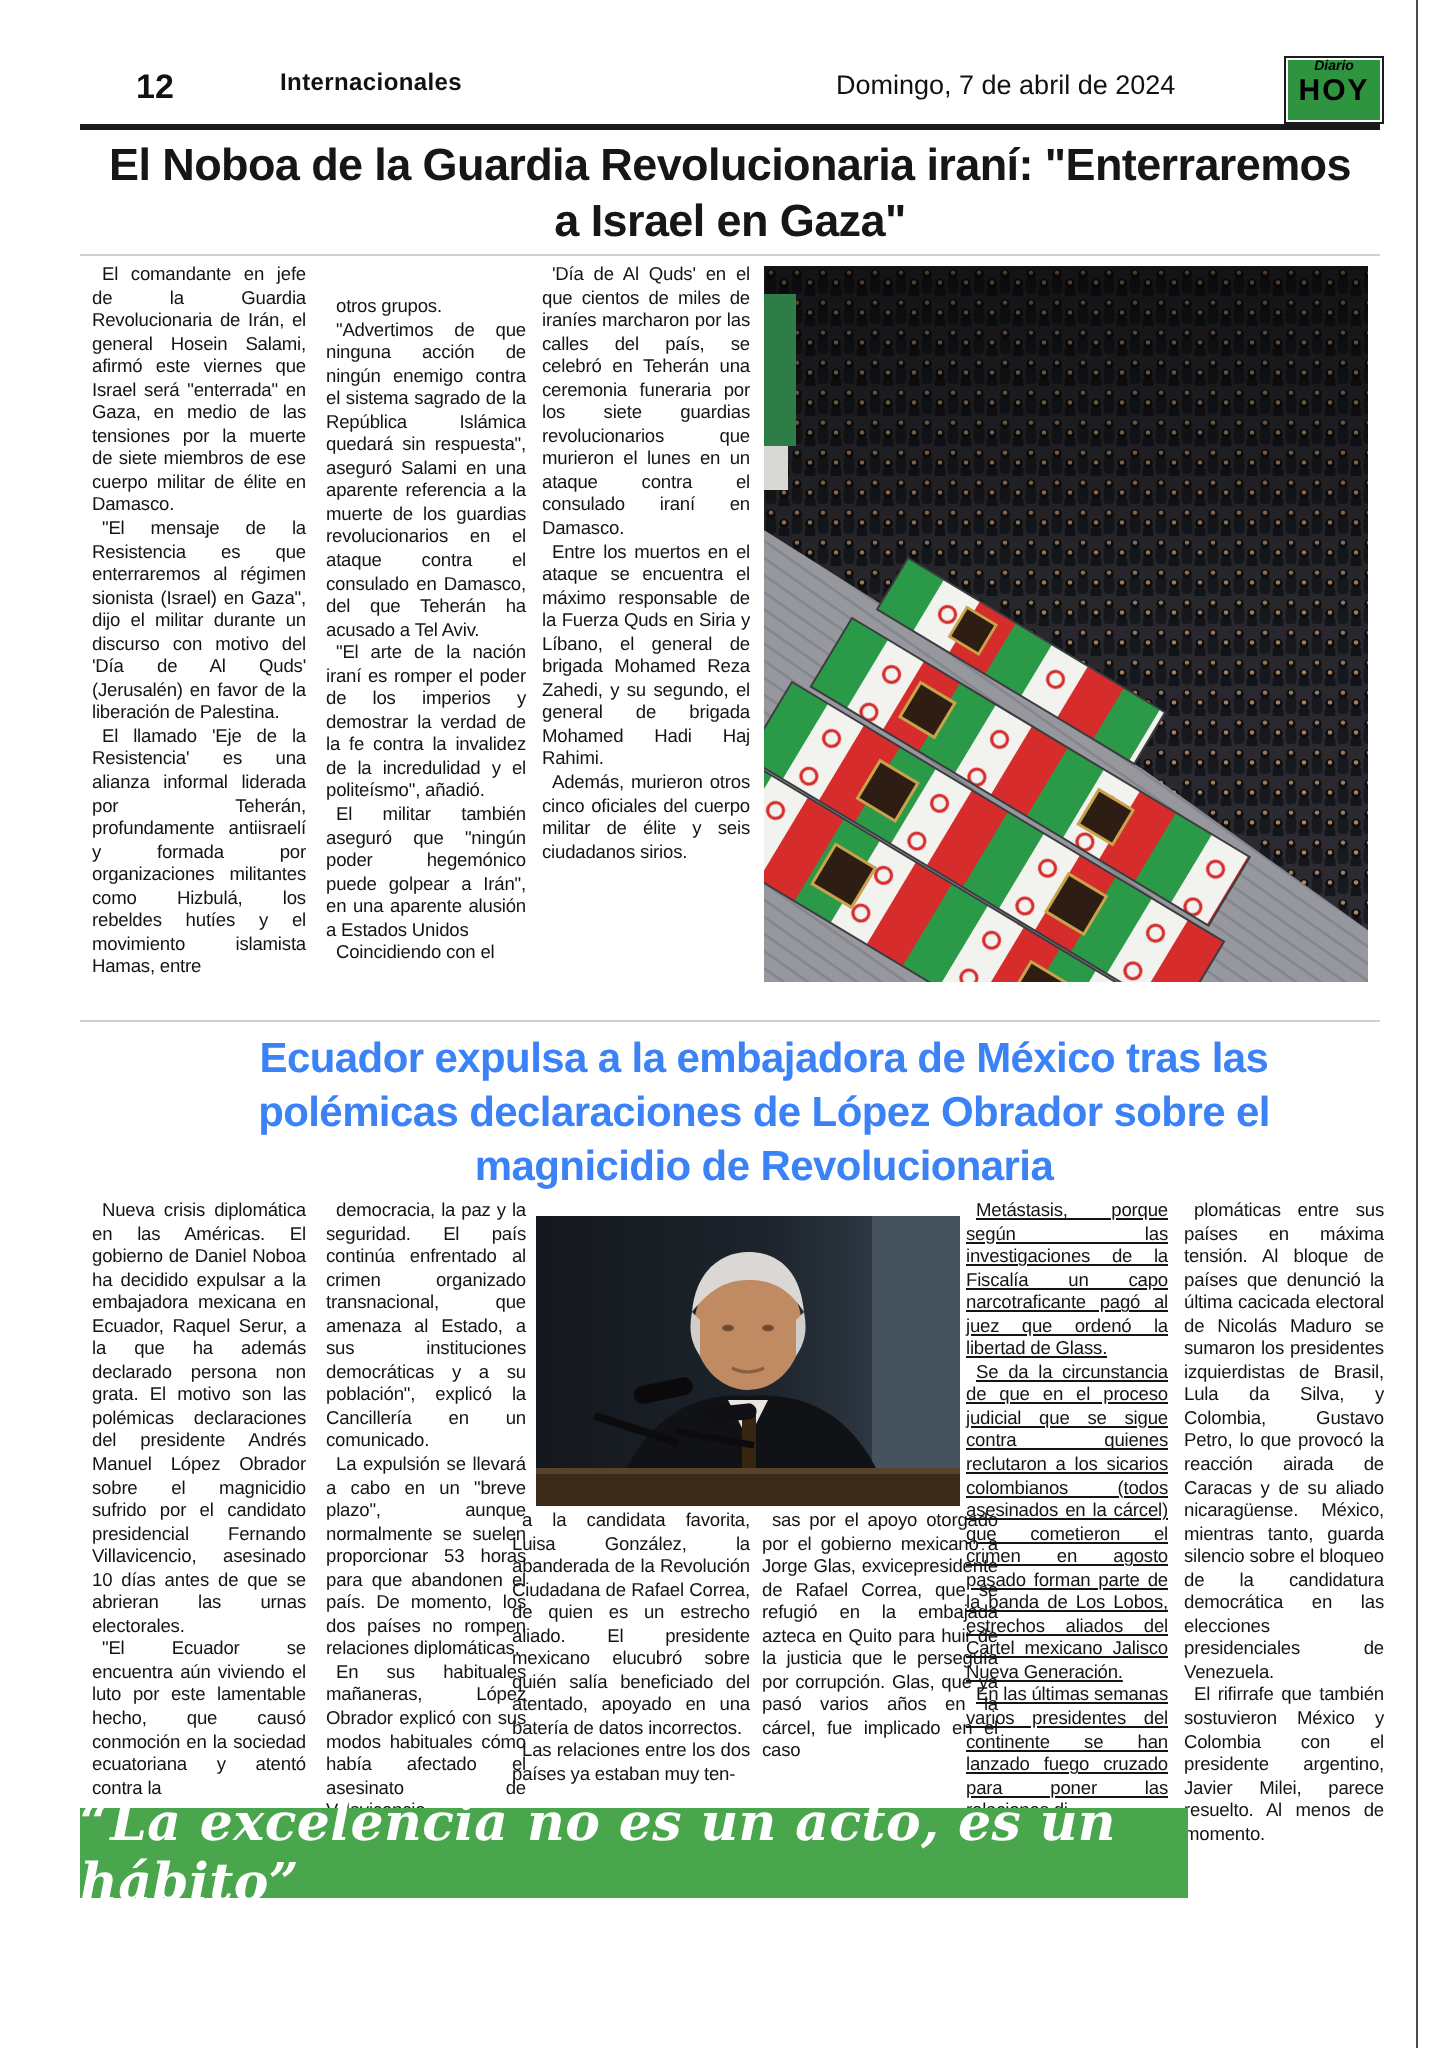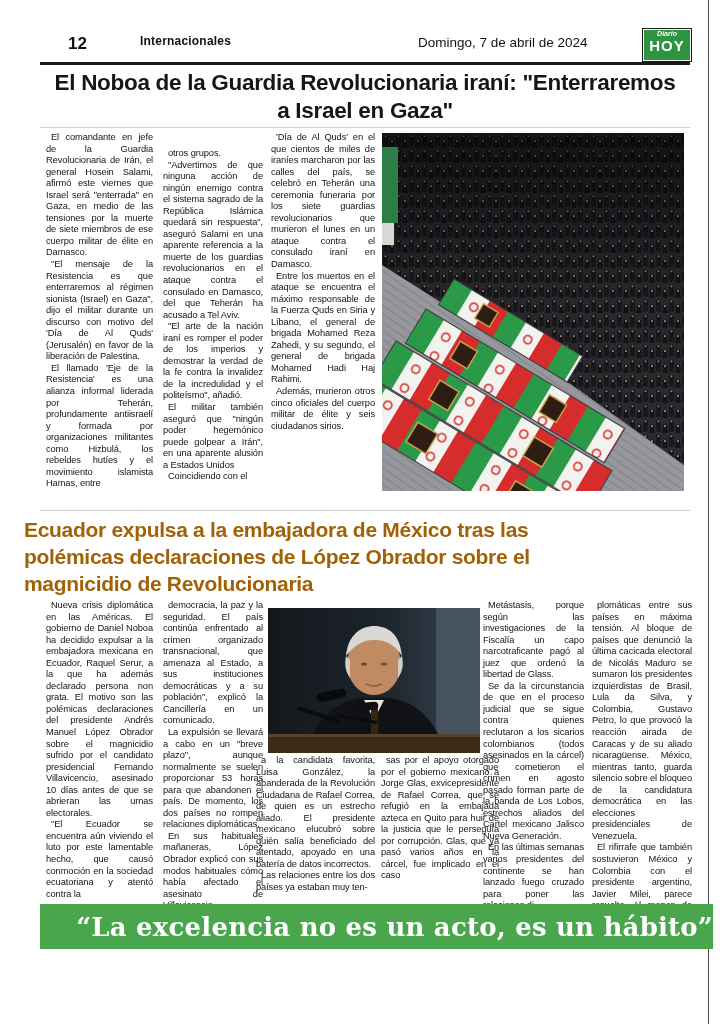--- a/index.html
+++ b/index.html
@@ -5,51 +5,51 @@
   html,body{margin:0;padding:0;background:#e8e8e8;}
   .page{position:relative;width:723px;height:1024px;background:#ffffff;overflow:hidden;
         font-family:"Liberation Sans",sans-serif;color:#111;}
   .right-rule{position:absolute;left:708px;top:0;width:1px;height:1024px;background:#4a4a4a;}
   
   .header{position:absolute;left:40px;top:28px;width:650px;height:34px;}
   .pagenum{position:absolute;left:28px;top:6px;font-size:17px;font-weight:bold;}
   .section{position:absolute;left:72px;top:6px;font-size:12px;font-weight:bold;letter-spacing:.2px;margin-left:28px;}
   .date{position:absolute;left:378px;top:7px;font-size:13.5px;}
   .logo{position:absolute;left:602px;top:0px;width:48px;height:32px;background:#2f9440;
-        border:1px solid #1c1c1c;text-align:center;color:#ffffff;box-shadow:0 0 0 1px #fff inset;}
+        border:1px solid #1c1c1c;text-align:center;color:#000000;box-shadow:0 0 0 1px #fff inset;}
   .logo .top{font-size:7px;line-height:9px;font-weight:bold;font-style:italic;}
   .logo .main{font-size:15px;line-height:15px;font-weight:bold;letter-spacing:1px;}
   .toprule{position:absolute;left:40px;top:62px;width:650px;height:0;border-top:3px solid #1a1a1a;}
   .thinrule1{position:absolute;left:40px;top:127px;width:650px;height:0;border-top:1px solid #cfcfcf;}
   .thinrule2{position:absolute;left:40px;top:510px;width:650px;height:0;border-top:1px solid #cfcfcf;}
   
   .headline1{position:absolute;left:40px;top:69px;width:650px;text-align:center;
              font-size:22.5px;line-height:28px;font-weight:bold;letter-spacing:-.3px;color:#161616;}
-  .headline2{position:absolute;left:24px;top:516px;width:650px;
-             font-size:21px;line-height:27px;font-weight:bold;letter-spacing:-.3px;color:#a16207;}
+  .headline2{position:absolute;left:57px;top:516px;width:650px;text-align:center;
+             font-size:21px;line-height:27px;font-weight:bold;letter-spacing:-.3px;color:#3b82f6;}
   
   .col{position:absolute;font-size:9.3px;line-height:11.55px;text-align:justify;
        color:#141414;letter-spacing:-.1px;}
   .col .para{text-indent:5px;}
   .a1c1{left:46px;top:132px;width:107px;}
   .a1c2{left:163px;top:132px;width:100px;margin-top:16px;}
   .a1c3{left:271px;top:132px;width:104px;}
   .a2c1{left:46px;top:600px;width:107px;}
   .a2c2{left:163px;top:600px;width:100px;}
   .a2c3{left:256px;top:755px;width:119px;}
   .a2c4{left:381px;top:755px;width:118px;}
-  .a2c5{left:483px;top:600px;width:101px;}
+  .a2c5{left:483px;top:600px;width:101px;text-decoration:underline;}
   .a2c6{left:592px;top:600px;width:100px;}
   
   .photo1{position:absolute;left:382px;top:133px;width:302px;height:358px;overflow:hidden;}
   .photo2{position:absolute;left:268px;top:608px;width:212px;height:145px;overflow:hidden;}
   .photo1 svg,.photo2 svg{display:block;}
   
-  .banner{position:absolute;left:40px;top:904px;width:673px;height:45px;display:flex;
-          align-items:center;justify-content:flex-end;}
+  .banner{position:absolute;left:40px;top:904px;width:554px;height:45px;display:flex;
+          align-items:center;justify-content:flex-end;font-style:italic;}
   .banner-text{font-family:"DejaVu Serif",serif;font-weight:bold;font-size:26px;color:#ffffff;
                letter-spacing:.2px;}
 </style>
 </head>
 <body>
 
 <div class="page">
 
   <div class="header">
     <div class="pagenum">12</div>

